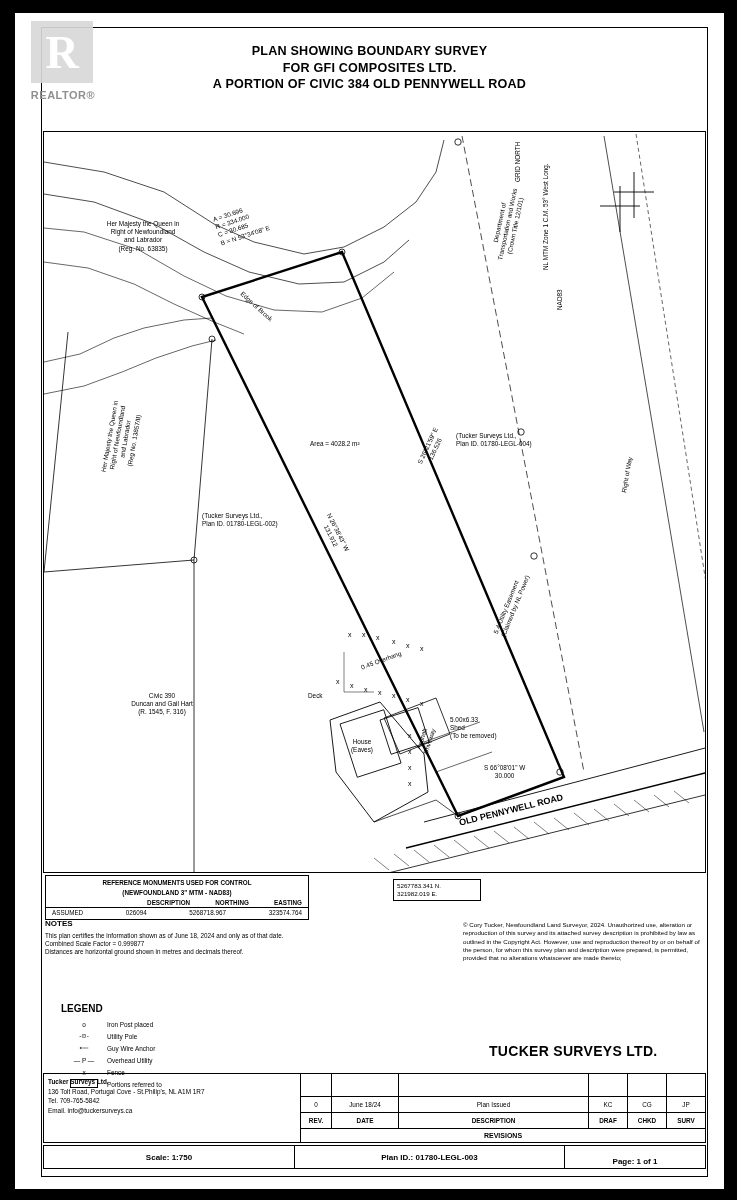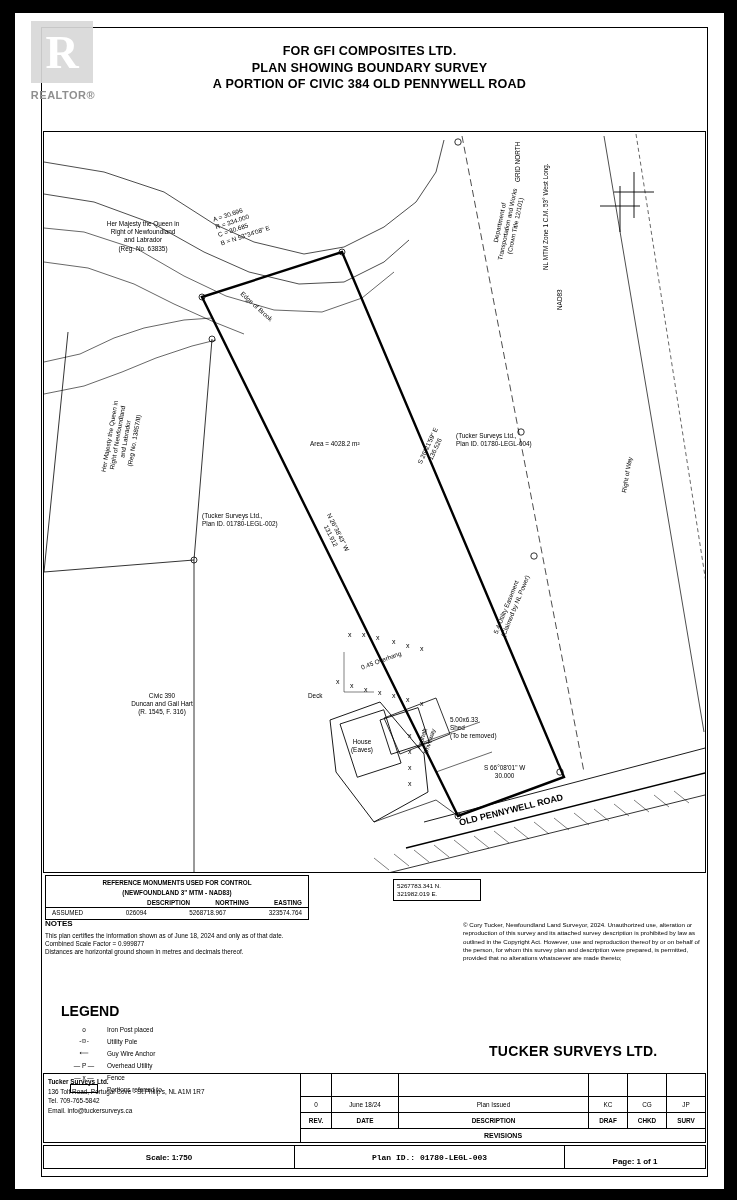--- a/index.html
+++ b/index.html
@@ -32,21 +32,21 @@
 
   
   .coordbox{position:absolute;left:378px;top:866px;width:80px;border:1.1px solid #000;font-size:6.2px;padding:2px 3px;line-height:1.3;background:#fff;}
 
   
   .notes{position:absolute;left:30px;top:906px;width:300px;font-size:6.3px;line-height:1.32;}
   .notes h4{margin:0 0 2px;font-size:8px;}
   .copy{position:absolute;left:448px;top:908px;width:240px;font-size:6.2px;line-height:1.33;}
 
   .legend{position:absolute;left:46px;top:990px;width:240px;font-size:6.4px;}
-  .legend h4{margin:0 0 4px;font-size:14px;}
+  .legend h4{margin:0 0 4px;font-size:10px;}
   .legend .lrow{display:flex;align-items:center;height:12px;}
   .legend .sym{width:46px;text-align:center;font-size:6.4px;}
   .legend .lbl{}
 
   .firm{position:absolute;left:474px;top:1030px;font-size:14px;font-weight:bold;letter-spacing:.3px;}
 
   
   .seal{position:absolute;left:322px;top:932px;width:118px;height:118px;border:1.6px solid #2d6a8f;border-radius:50%;color:#2d6a8f;}
   .seal .inner{position:absolute;left:5px;top:5px;right:5px;bottom:5px;border:1px solid #2d6a8f;border-radius:50%;}
   .seal .t1{position:absolute;left:0;right:0;top:14px;text-align:center;font-size:8.6px;font-weight:bold;font-family:"Liberation Serif",serif;}
@@ -65,38 +65,38 @@
   .tb .cell{border-right:1px solid #000;display:flex;align-items:center;justify-content:center;text-align:center;padding:0 2px;}
   .tb .cell:last-child{border-right:none;}
   .tb .c-rev{width:26px;} .tb .c-date{width:62px;} .tb .c-desc{flex:1;}
   .tb .c-kc{width:34px;} .tb .c-cg{width:34px;} .tb .c-jp{width:34px;}
   .tb .hdr{font-weight:bold;}
   .tb .spanrev{width:100%;text-align:center;font-weight:bold;font-size:7px;border-top:1px solid #000;height:13px;line-height:13px;}
 
   .tb2{position:absolute;left:28px;right:18px;bottom:20px;height:22px;border:1.1px solid #000;display:flex;font-size:8px;font-weight:bold;}
   .tb2 .c{display:flex;align-items:center;justify-content:center;border-right:1.1px solid #000;}
   .tb2 .c:last-child{border-right:none;margin-top:9px;}
-  .tb2 .s1{width:250px;} .tb2 .s2{flex:1;font-family:Liberation Mono, monospace;} .tb2 .s3{width:140px;}
+  .tb2 .s1{width:250px;} .tb2 .s2{flex:1;} .tb2 .s3{width:140px;}
 </style>
 </head>
 <body>
 
 <div id="sheet">
   <div class="page">
     <div class="frame"></div>
 
     <div class="realtor">
       <div class="box"></div>
       <div class="rr">R</div>
       <div class="cap">REALTOR®</div>
     </div>
 
     <div class="title">
+      <div>PLAN SHOWING BOUNDARY SURVEY</div>
       <div>FOR GFI COMPOSITES LTD.</div>
-      <div>PLAN SHOWING BOUNDARY SURVEY</div>
       <div>A PORTION OF CIVIC 384 OLD PENNYWELL ROAD</div>
     </div>
 
     <div class="drawbox">
       <svg width="665" height="740" viewBox="0 0 665 740">
 
         <path d="M0 30 L60 40 L120 60 L170 92 L210 110 L260 122 L300 115 L340 95 L372 70 L392 40 L400 8" fill="none" stroke="#000" stroke-width="0.7"></path>
         <path d="M0 62 L50 70 L110 92 L160 120 L205 140 L255 152 L300 150 L340 130 L365 108" fill="none" stroke="#000" stroke-width="0.7"></path>
         <path d="M0 96 L40 100 L95 118 L140 144 L182 164 L230 178 L278 180 L318 166 L350 140" fill="none" stroke="#000" stroke-width="0.6"></path>
         <path d="M0 130 L44 136 L90 152 L130 172 L170 190 L200 202" fill="none" stroke="#000" stroke-width="0.6"></path>

